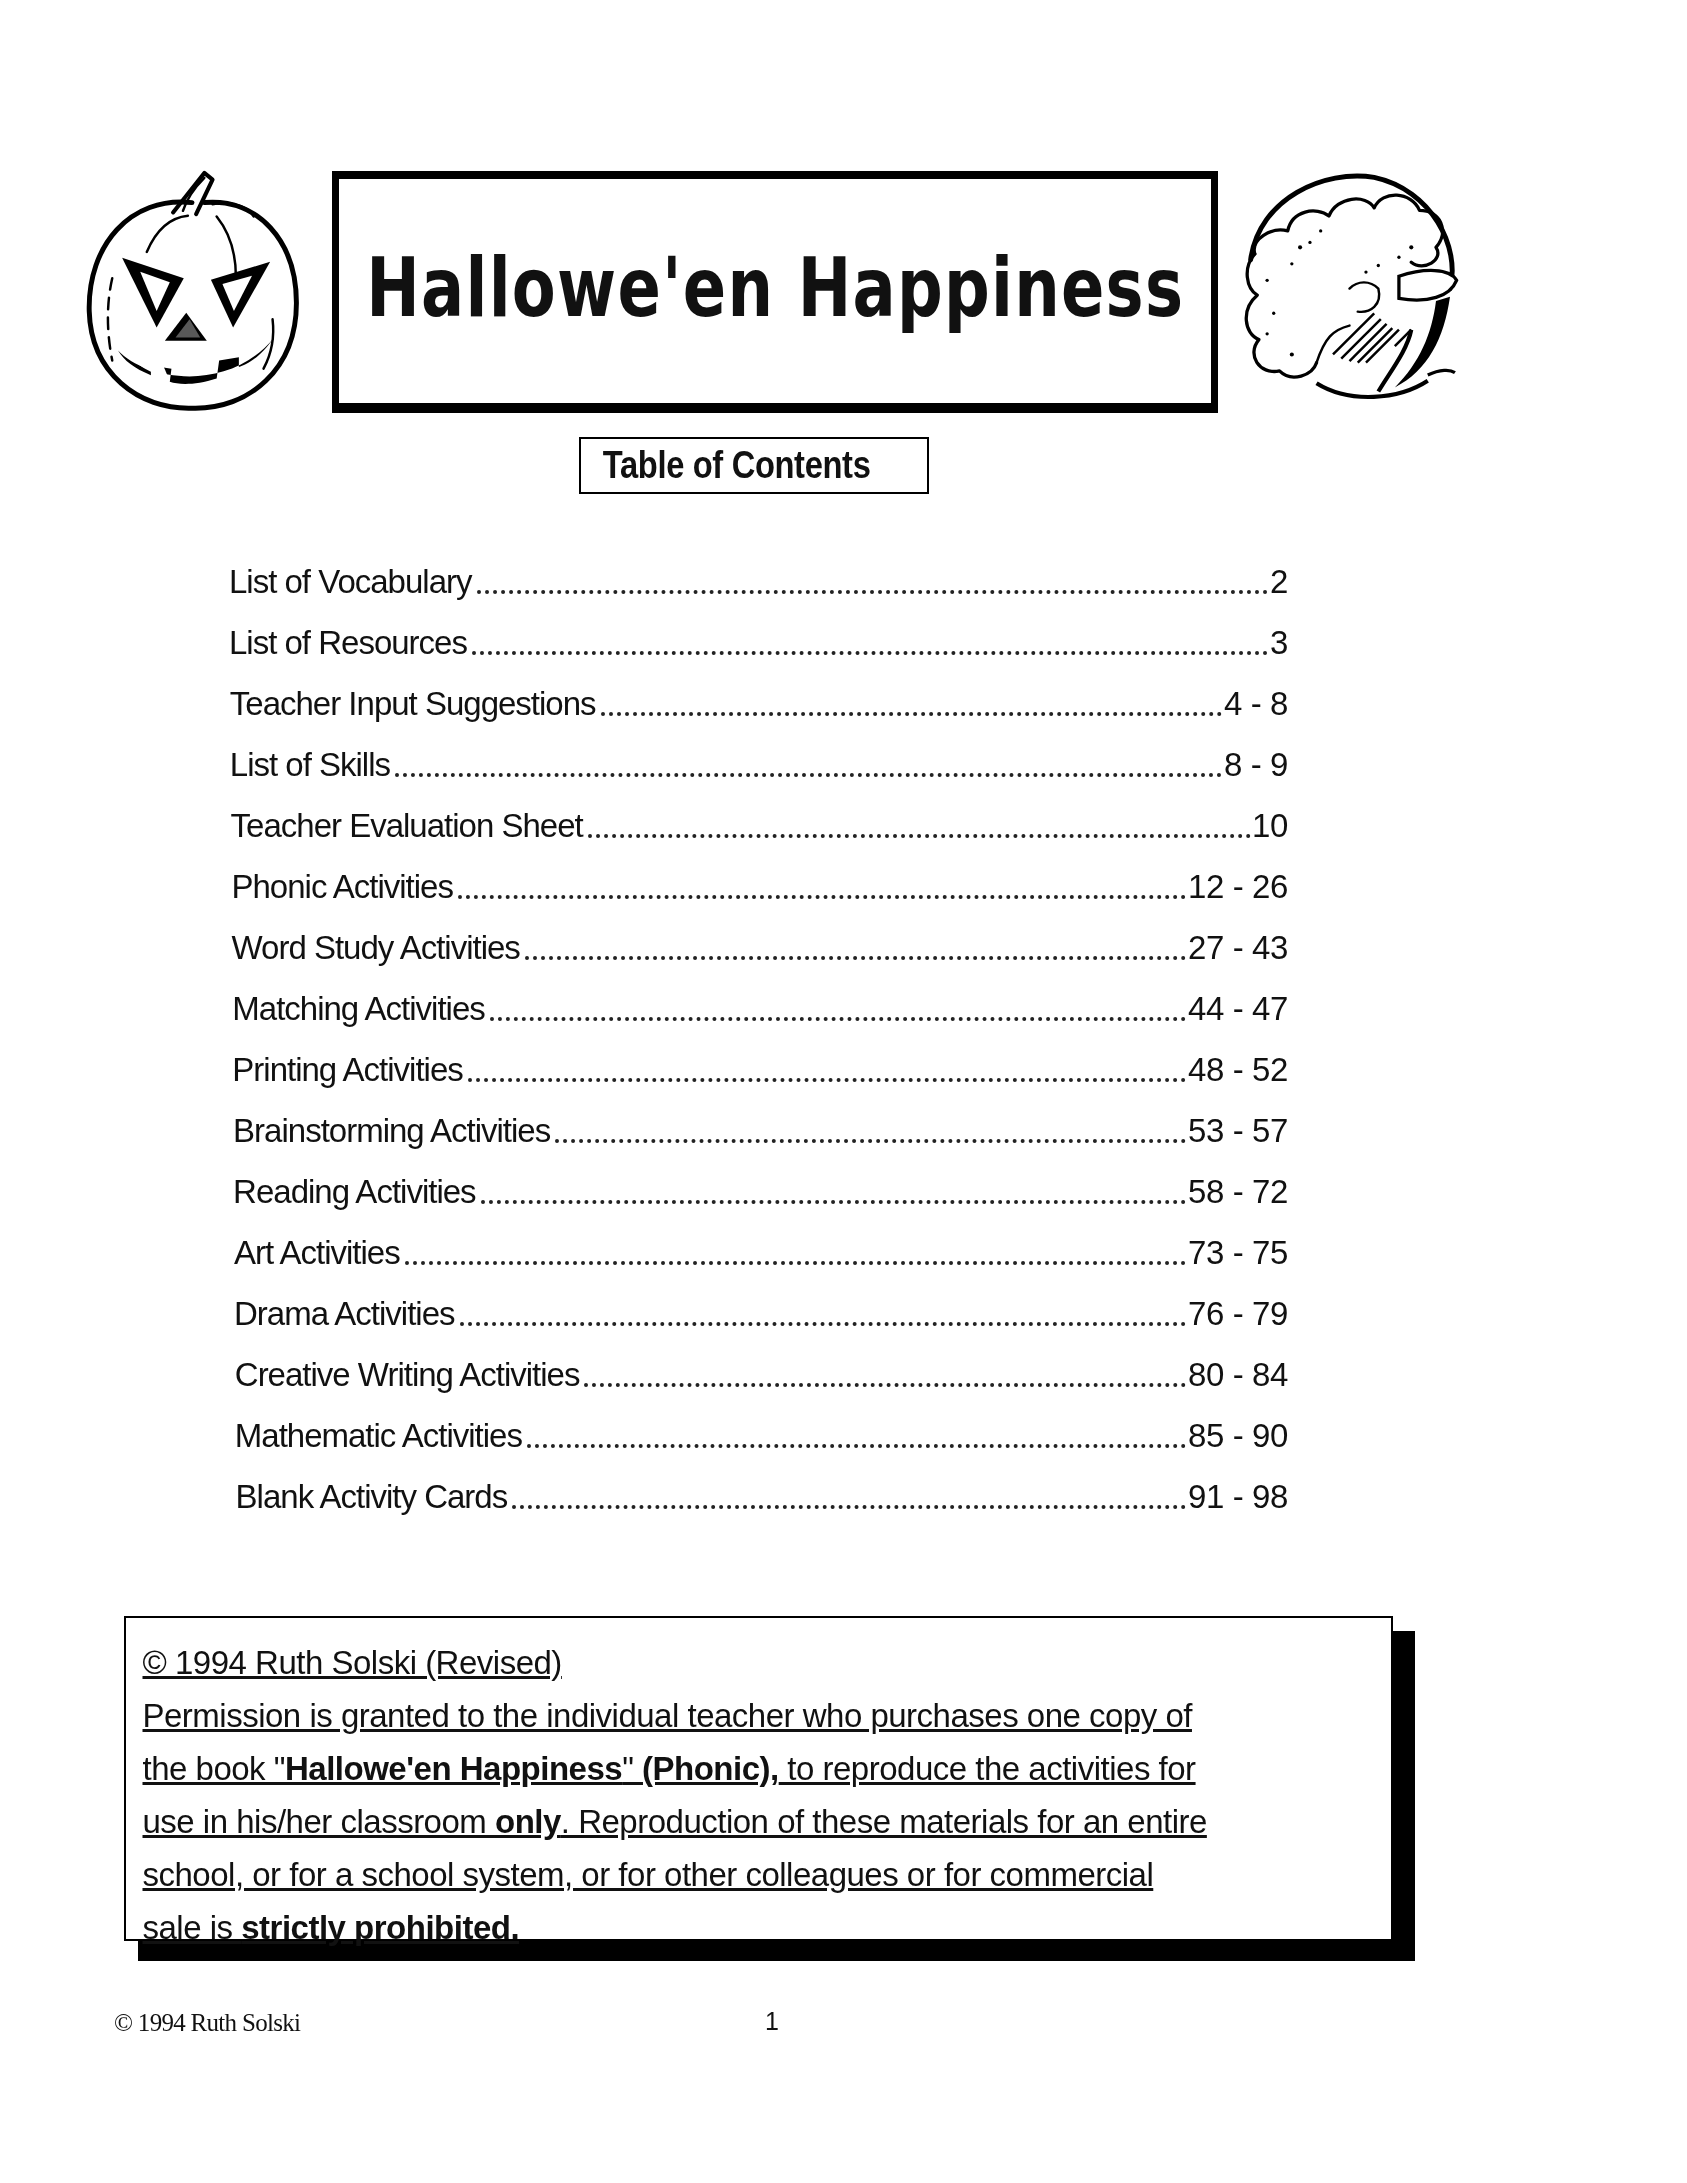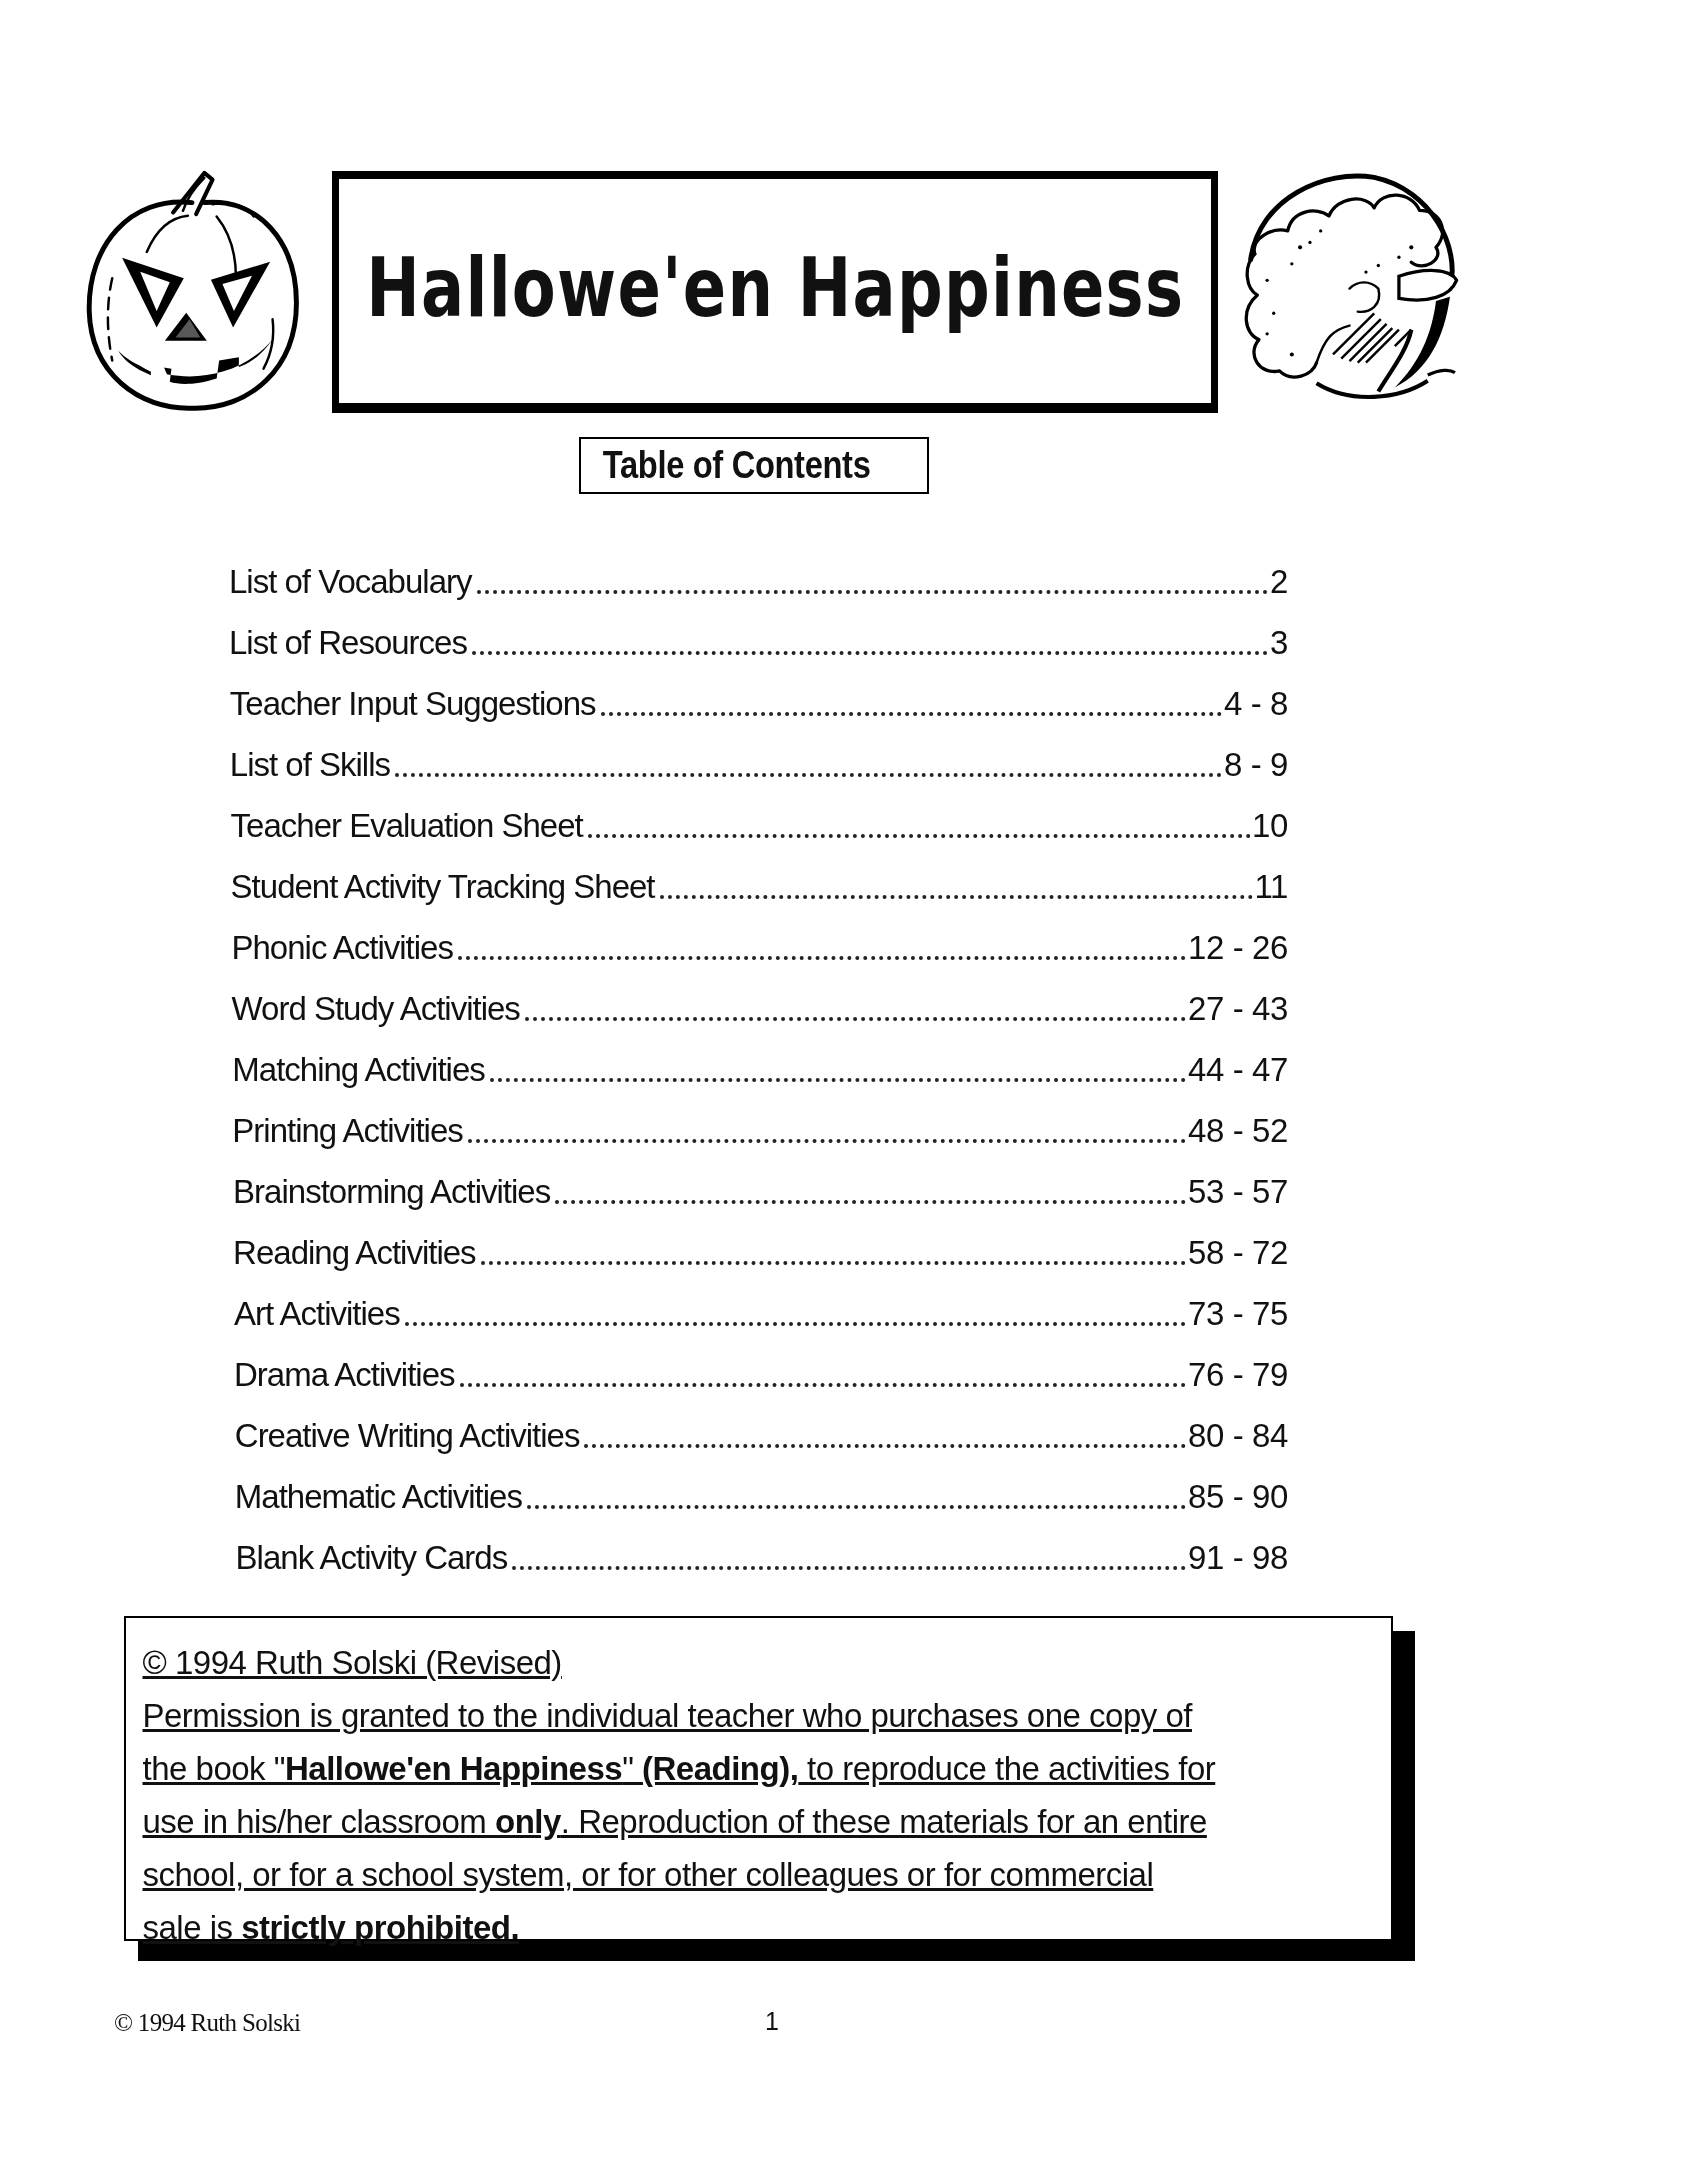--- a/index.html
+++ b/index.html
@@ -131,25 +131,20 @@
   <div class="toc-row" style="padding-left:0.8px">
       <span class="lbl">List of Skills</span>
       <span class="leader"></span>
       <span class="pg">8 - 9</span>
     </div>
   <div class="toc-row" style="padding-left:1.6px">
       <span class="lbl">Teacher Evaluation Sheet</span>
       <span class="leader"></span>
       <span class="pg">10</span>
     </div>
-  <div class="toc-row" style="padding-left:1.6px">
-      <span class="lbl">Student Activity Tracking Sheet</span>
-      <span class="leader"></span>
-      <span class="pg">11</span>
-    </div>
   <div class="toc-row" style="padding-left:2.5px">
       <span class="lbl">Phonic Activities</span>
       <span class="leader"></span>
       <span class="pg">12 - 26</span>
     </div>
   <div class="toc-row" style="padding-left:2.5px">
       <span class="lbl">Word Study Activities</span>
       <span class="leader"></span>
       <span class="pg">27 - 43</span>
     </div>
@@ -198,21 +193,21 @@
       <span class="leader"></span>
       <span class="pg">91 - 98</span>
     </div>
 </div>
 
 <div class="notice-shadow"></div>
 <div class="notice-box">
   <div class="notice-inner">
     <p>© 1994 Ruth Solski (Revised)</p>
     <p>Permission is granted to the individual teacher who purchases one copy of</p>
-    <p><span>the book "</span><b>Hallowe'en Happiness</b><span>" </span><b>(Reading),</b><span> to reproduce the activities for</span></p>
+    <p><span>the book "</span><b>Hallowe'en Happiness</b><span>" </span><b>(Phonic),</b><span> to reproduce the activities for</span></p>
     <p><span>use in his/her classroom </span><b>only</b><span>. Reproduction of these materials for an entire</span></p>
     <p>school, or for a school system, or for other colleagues or for commercial</p>
     <p><span>sale is </span><b>strictly prohibited.</b></p>
   </div>
 </div>
 
 <div class="footer-copy">© 1994 Ruth Solski</div>
 <div class="footer-page">1</div>
 
 

